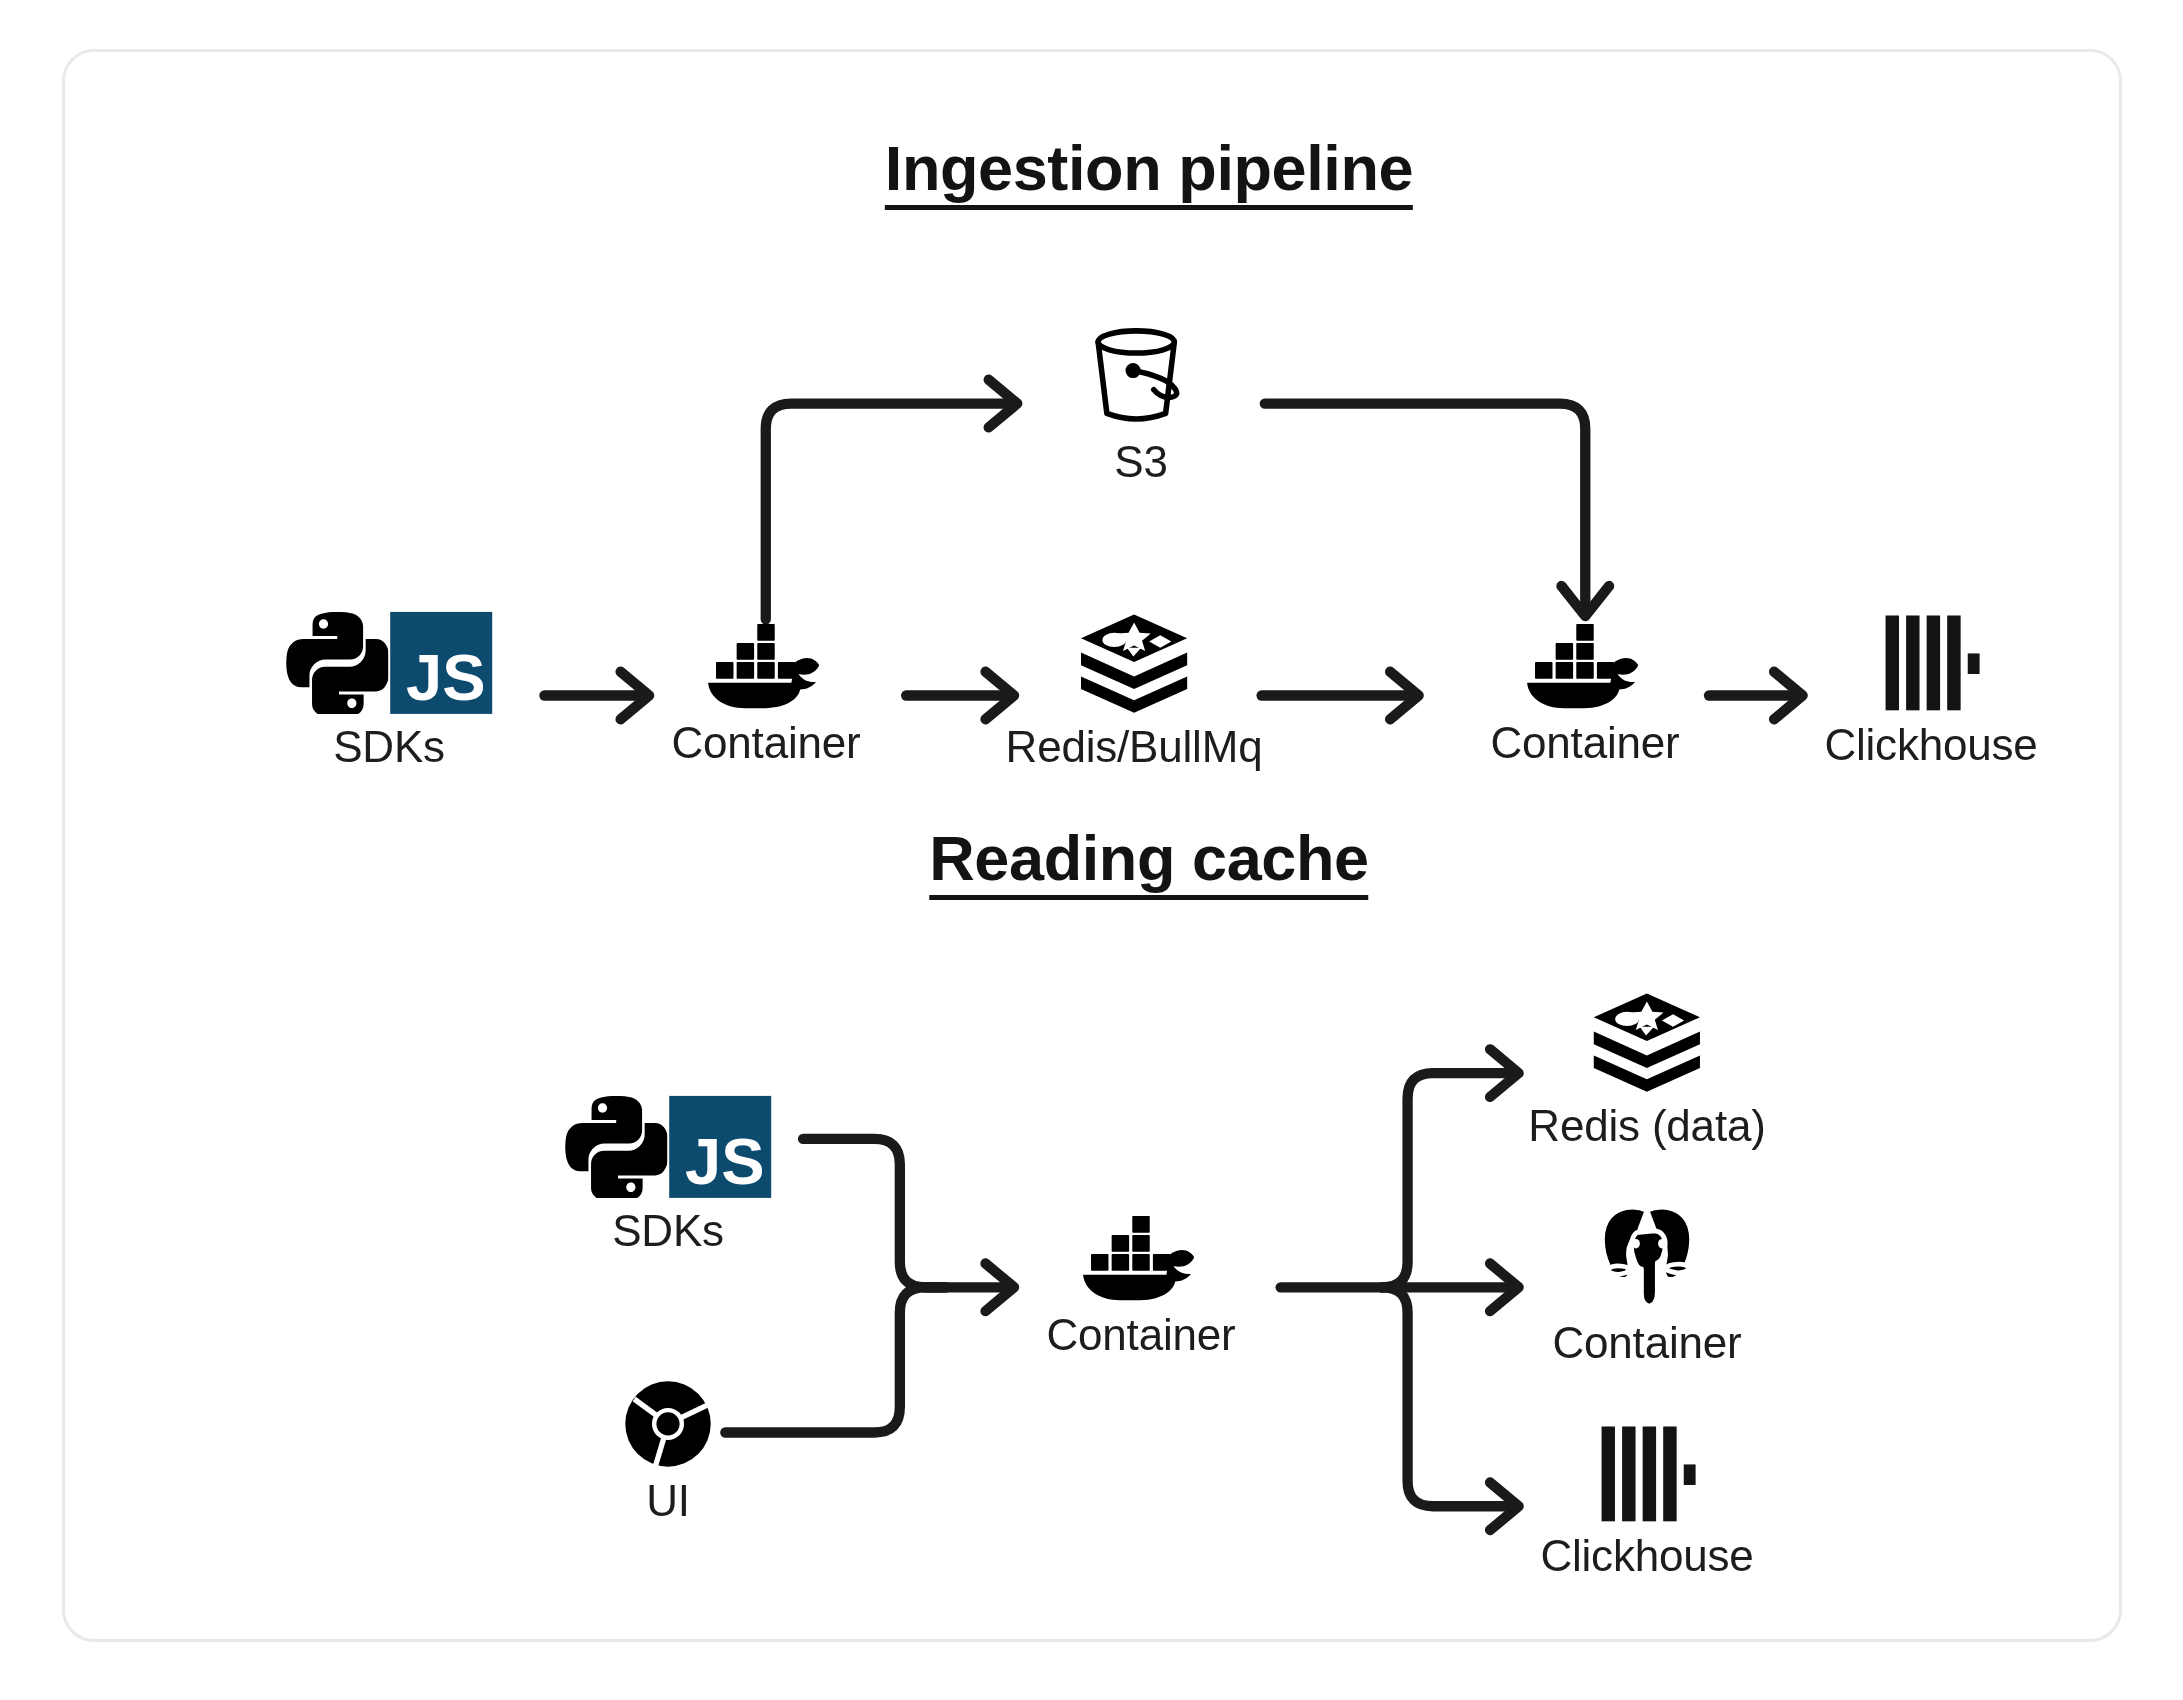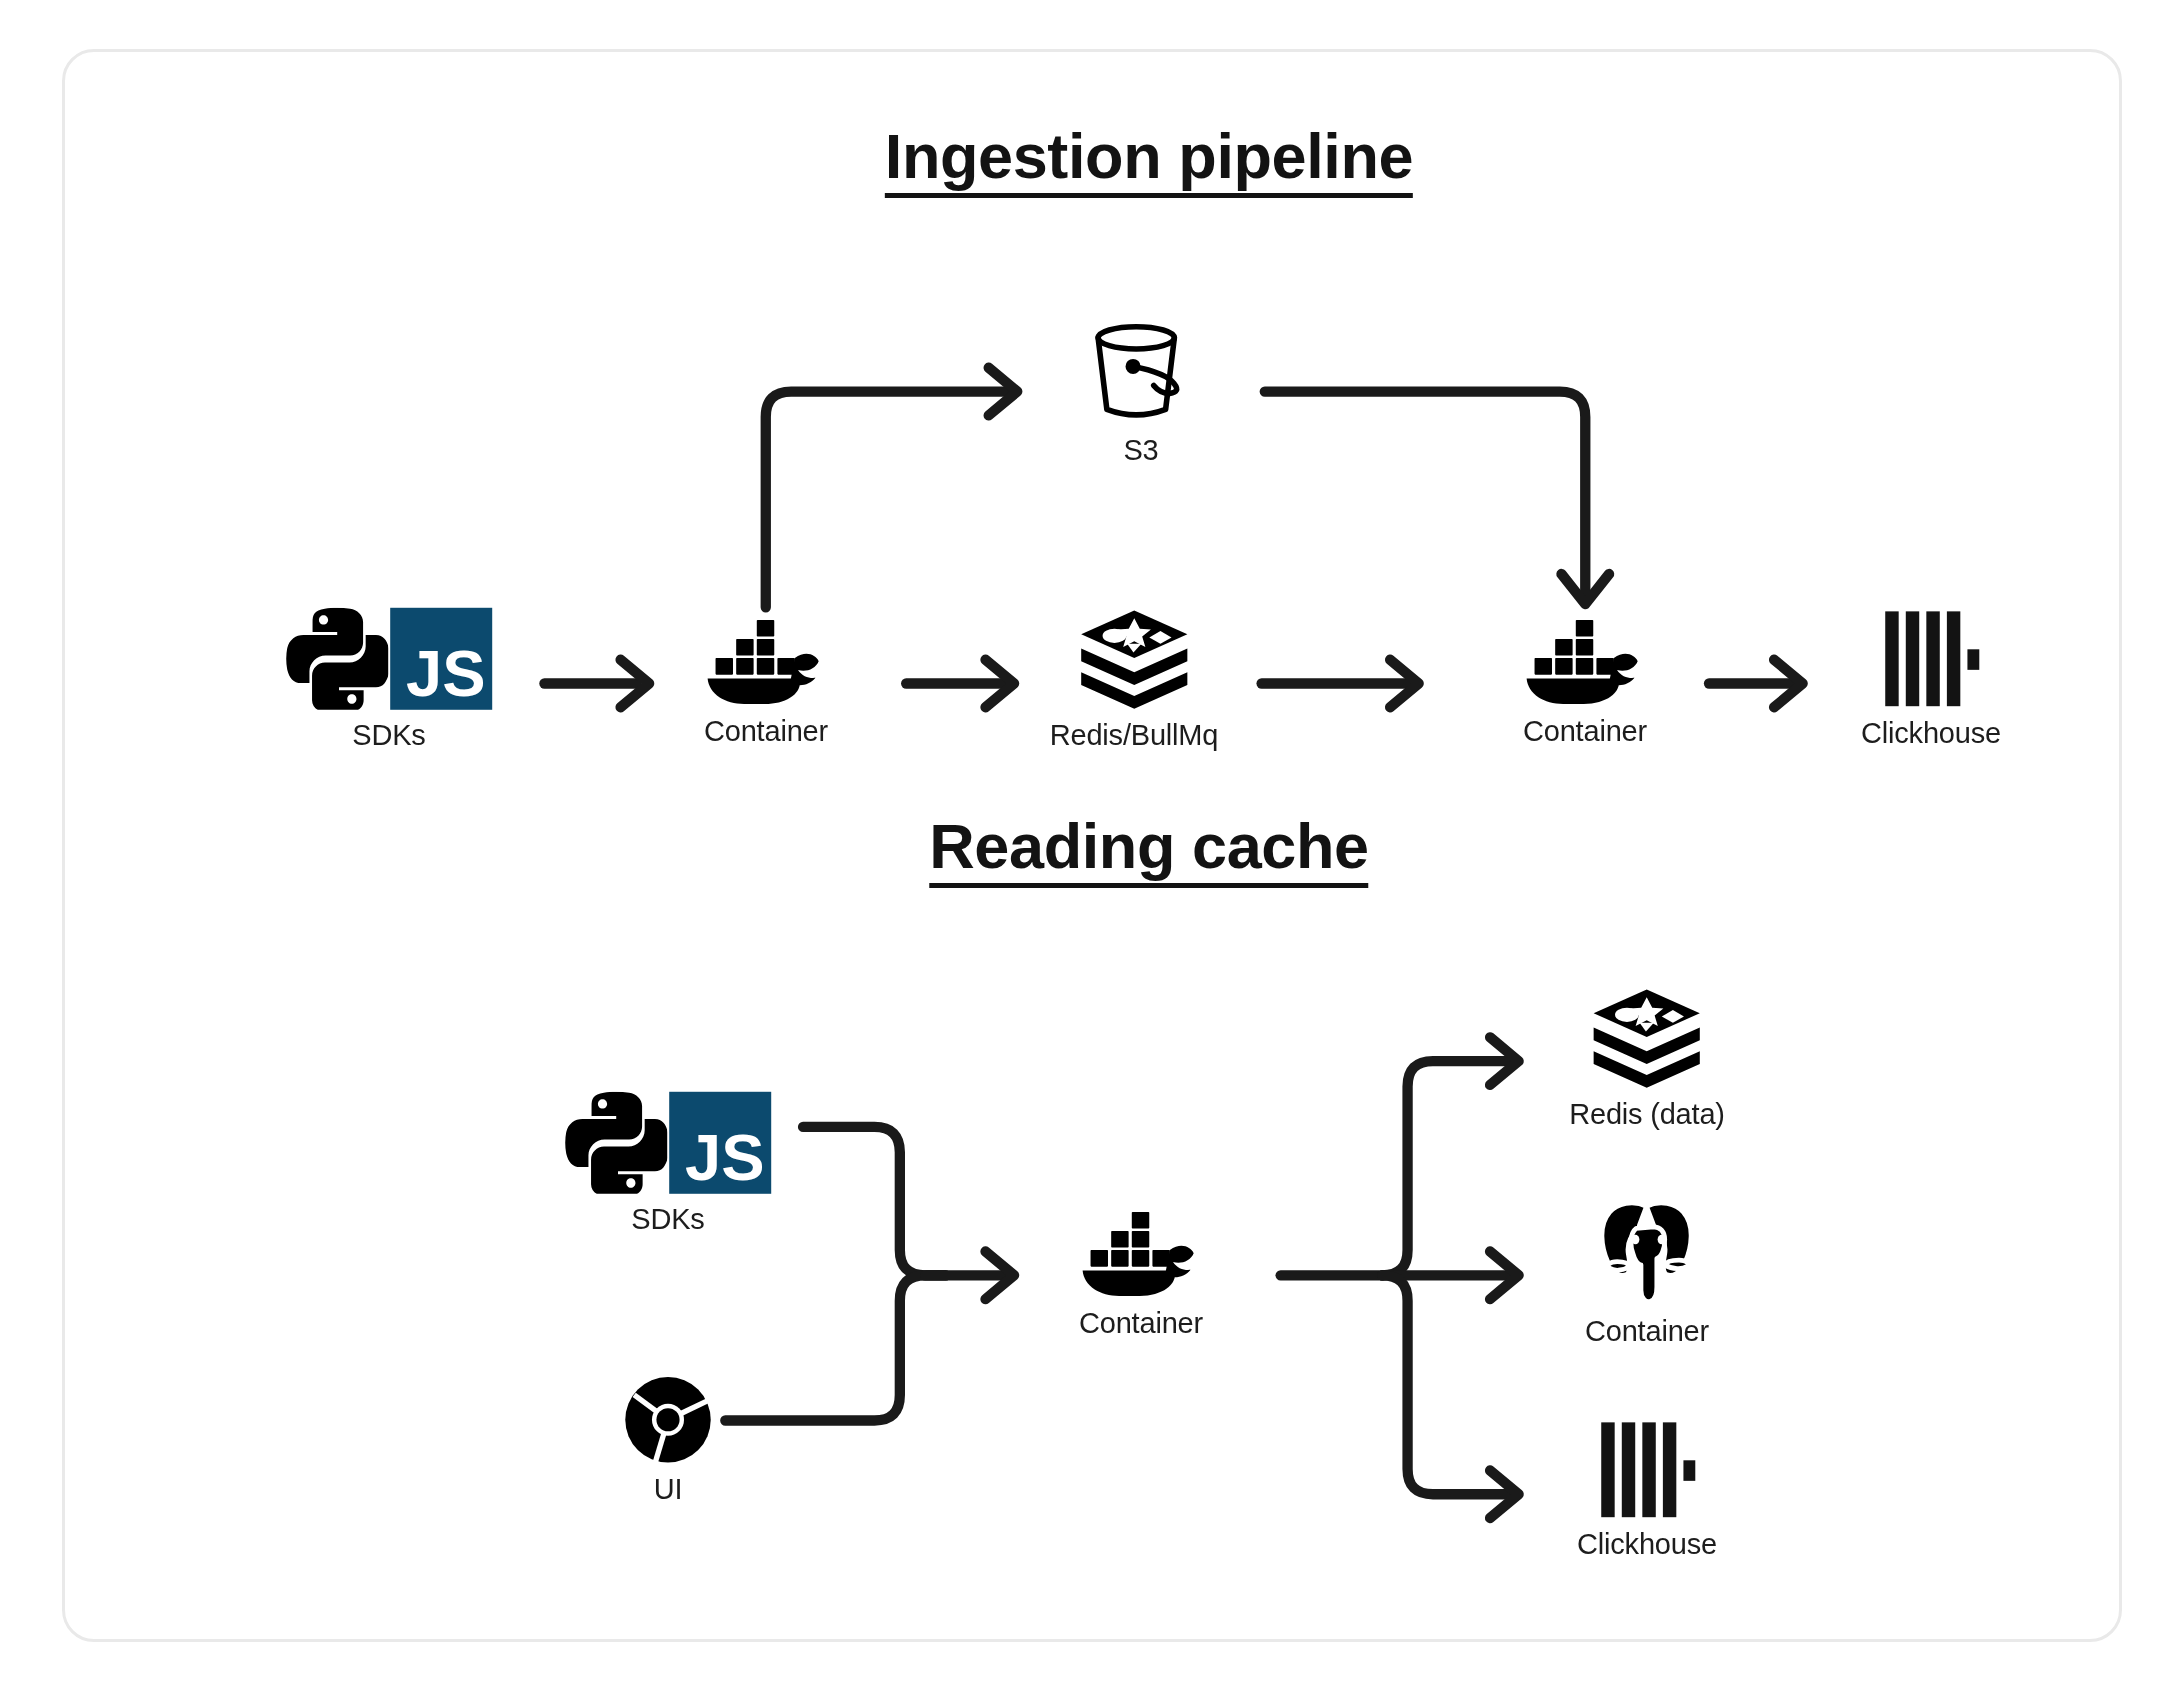--- a/index.html
+++ b/index.html
@@ -11,21 +11,21 @@
   .card{
     position:absolute;
     left:62px;top:49px;
     width:2060px;height:1593px;
     background:#ffffff;
     border:3.2px solid #e9e9e9;
     border-radius:32px;
     box-sizing:border-box;
     overflow:hidden;
   }
-  .stage{position:absolute;left:0;top:0;width:2060px;height:1593px;}
+  .stage{position:absolute;left:0;top:12px;width:2060px;height:1593px;}
 
   
   .sect-title{
     position:absolute;
     font-weight:bold;
     color:#131313;
     letter-spacing:-0.4px;
     white-space:nowrap;
     text-align:center;
     transform:translateX(-50%);
@@ -39,21 +39,21 @@
   
   .node{
     position:absolute;
     transform:translate(-50%,-50%);
     display:flex;flex-direction:column;align-items:center;
     white-space:nowrap;
   }
   .node .glyph{display:flex;align-items:flex-end;justify-content:center;}
   .node .lbl{
     margin-top:10px;
-    font-size:29px;
+    font-size:44px;
     color:#1d1d1d;
     line-height:1.05;
     letter-spacing:-0.2px;
   }
 
   
   .sdk-row{display:flex;align-items:center;gap:1.6px;}
   .js-square{
     background:#0c4a6e;
     display:flex;align-items:flex-end;justify-content:flex-end;

